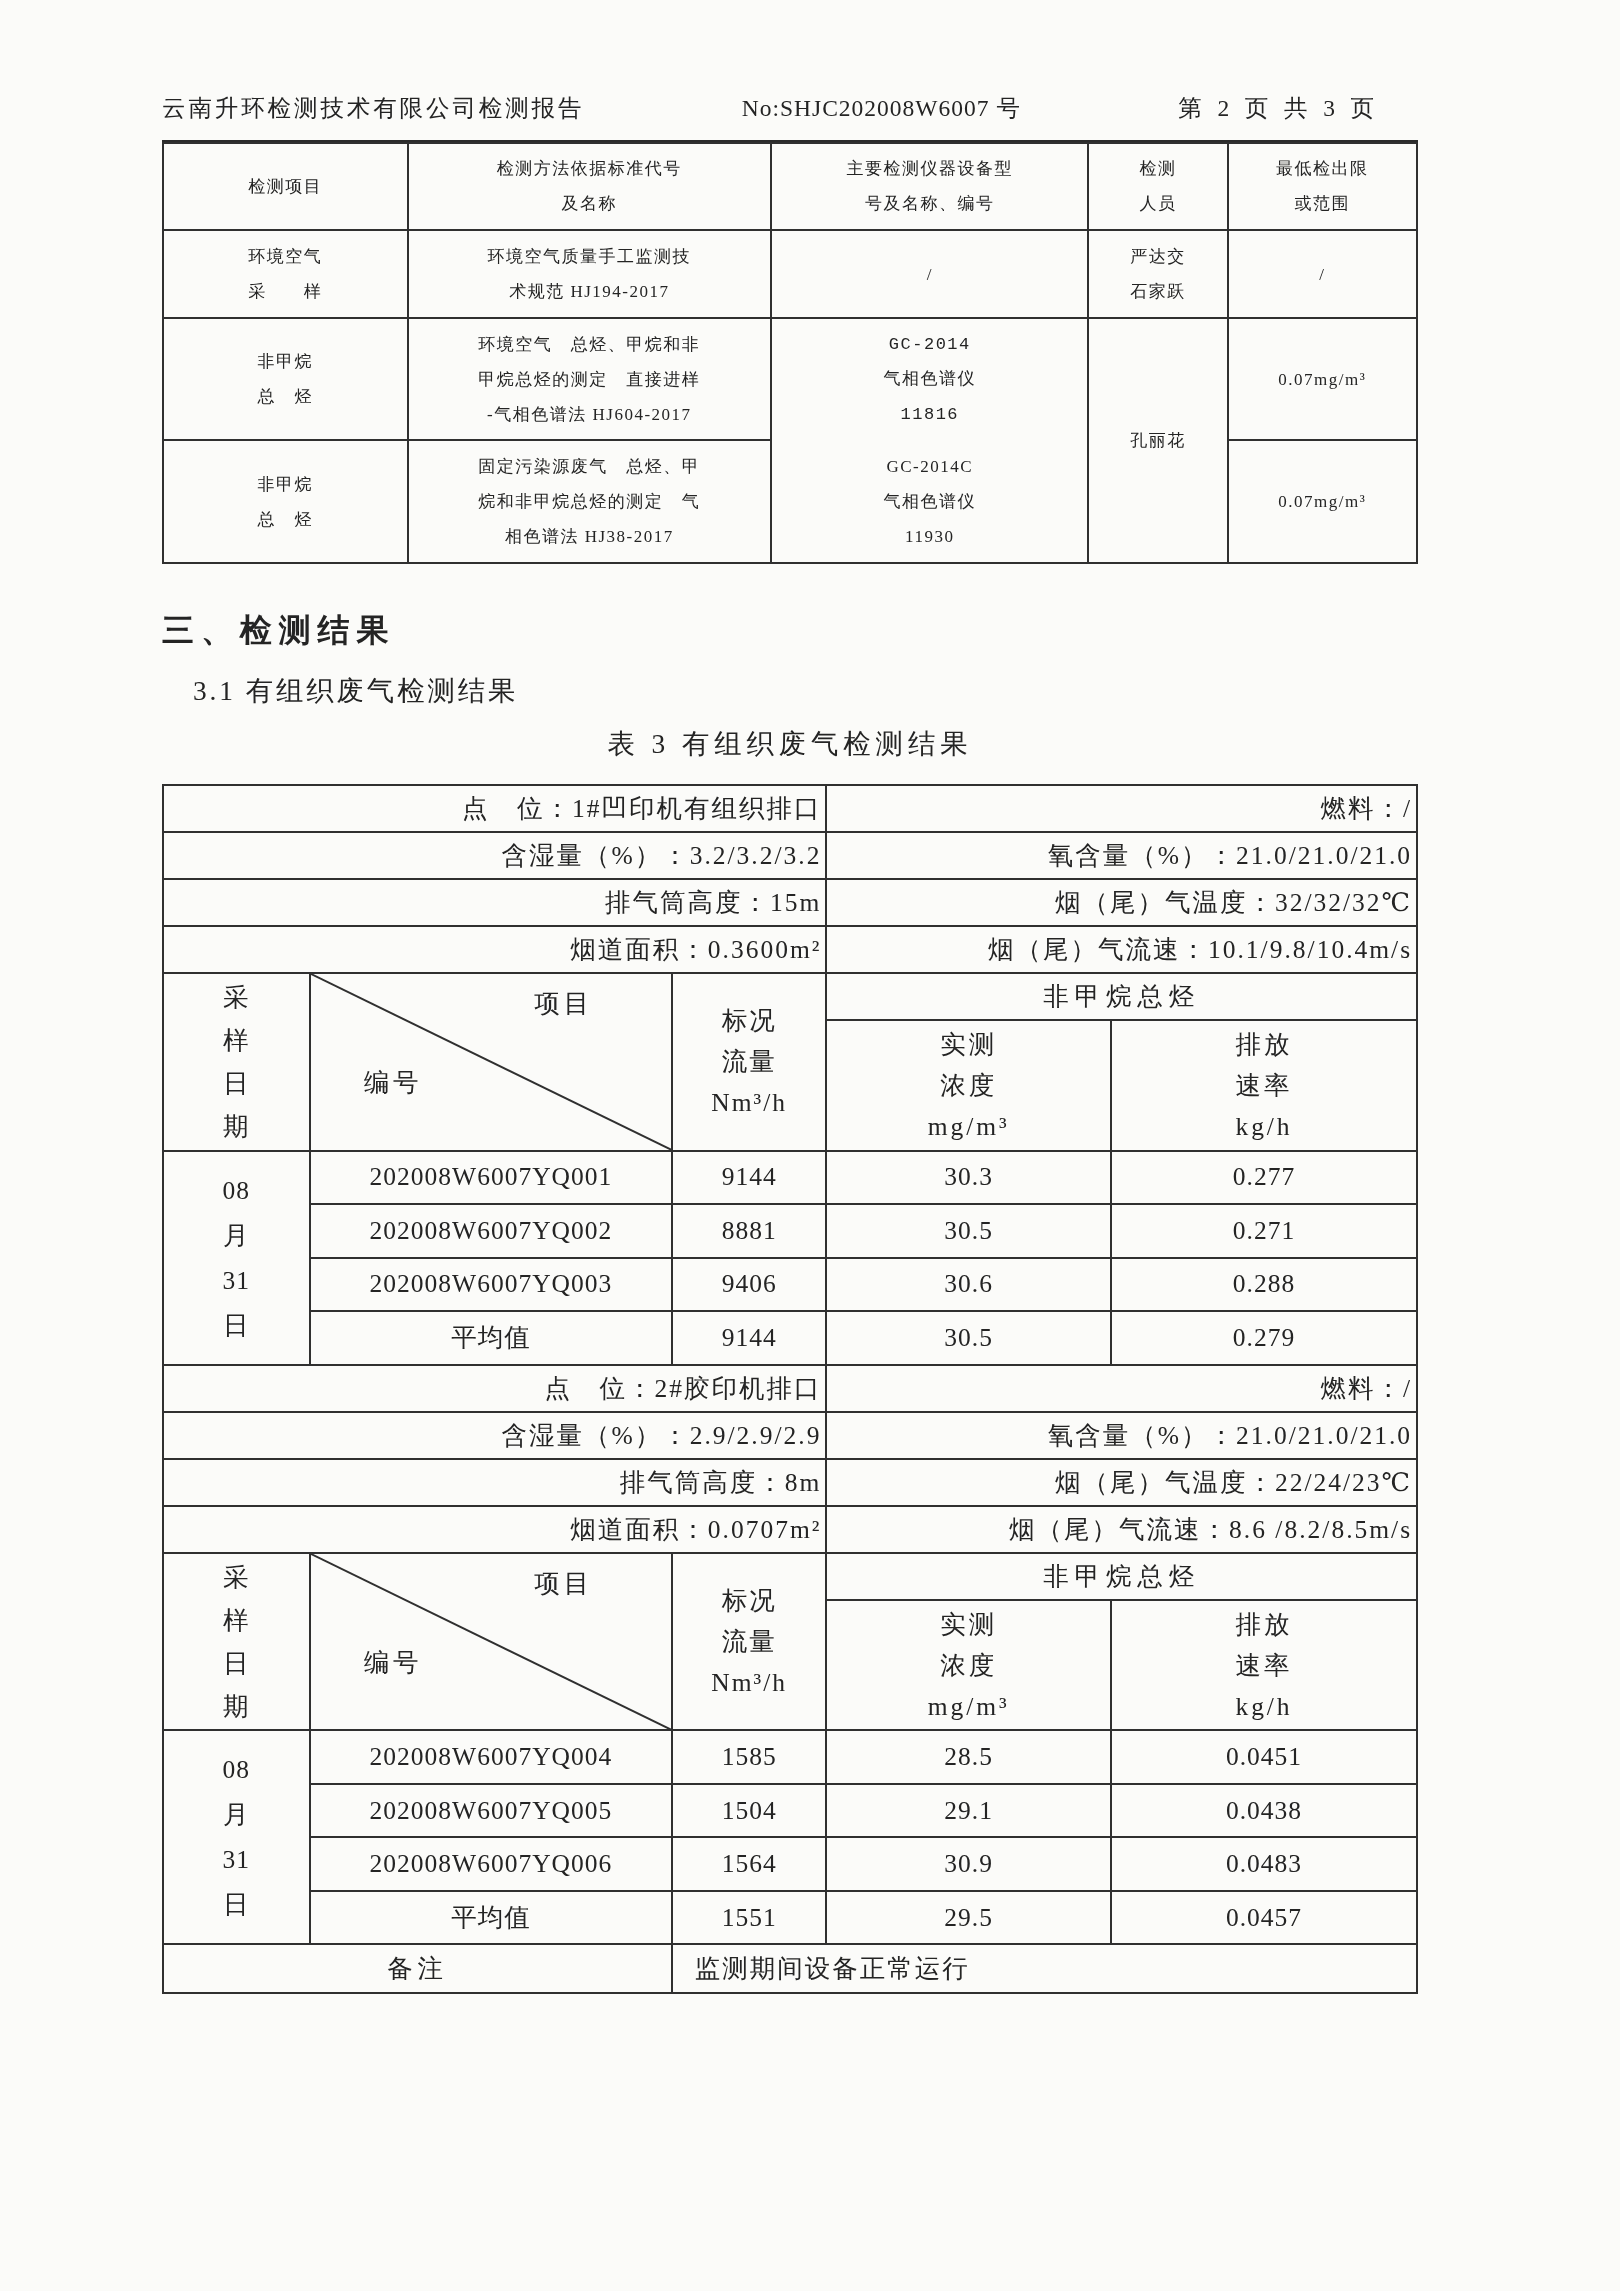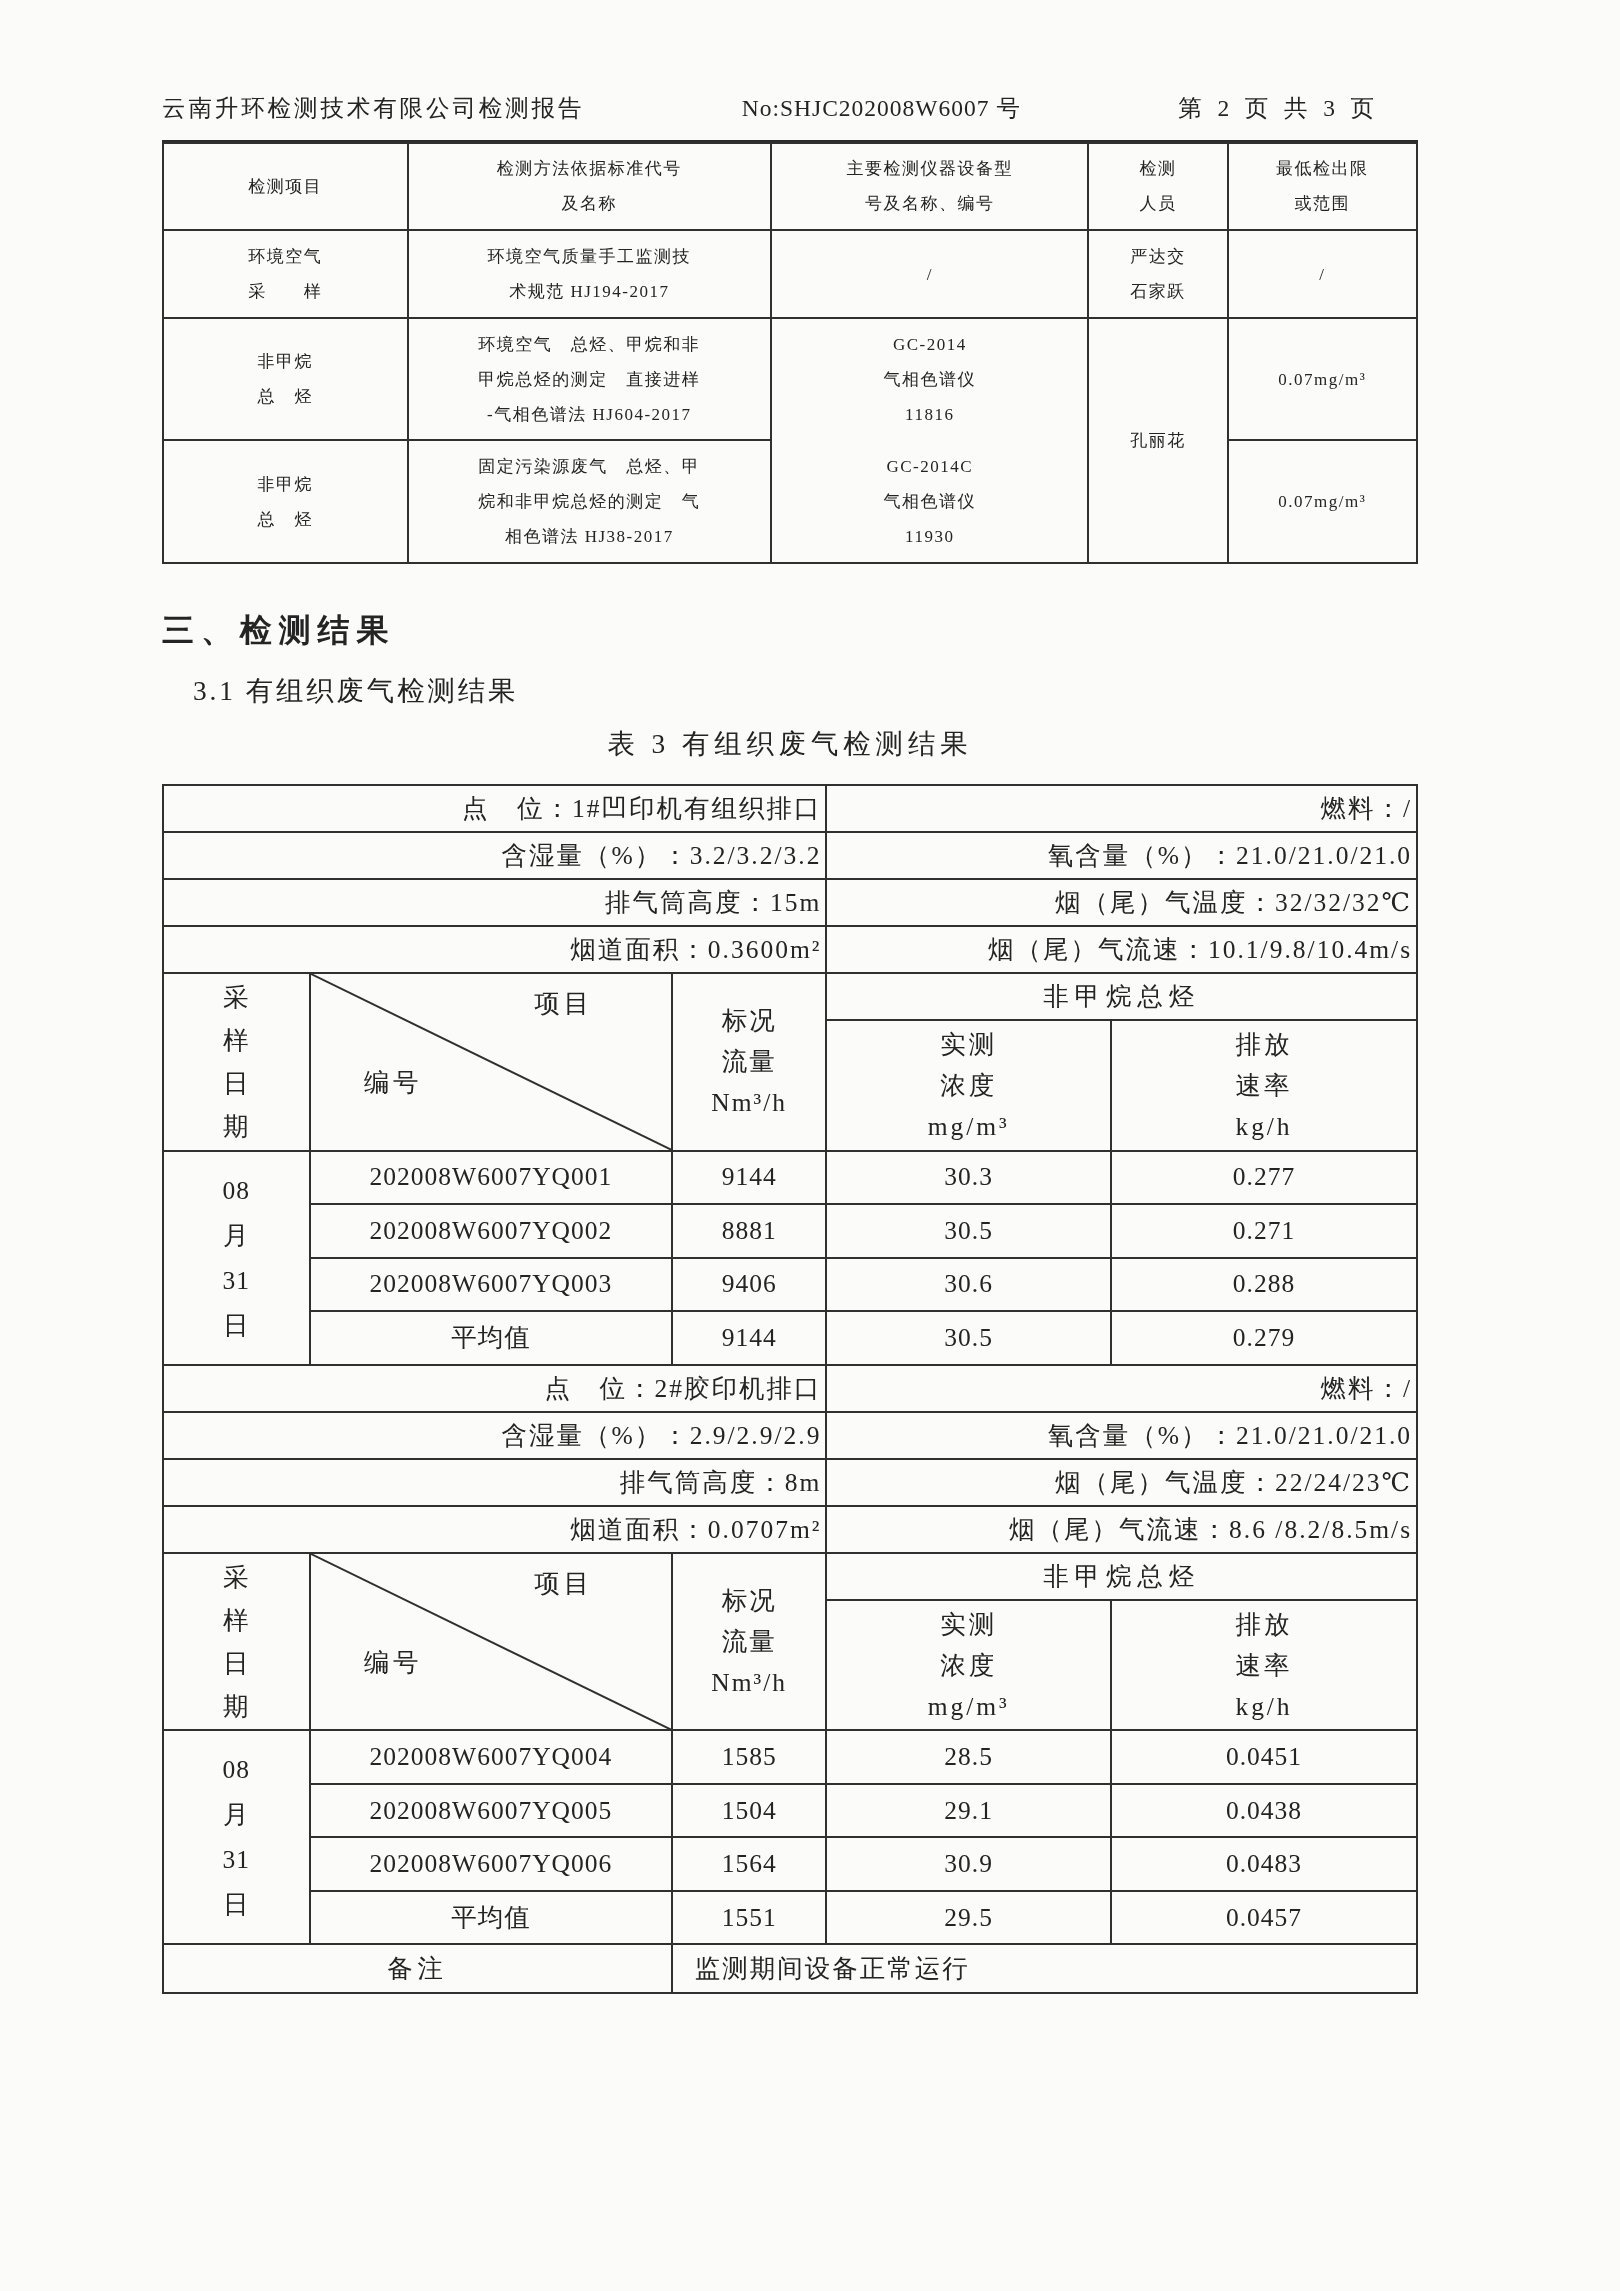--- a/index.html
+++ b/index.html
@@ -33,21 +33,21 @@
   .t3-title { margin-top:17.6px; margin-bottom:21.6px; }
 
   
   table { border-collapse:collapse; table-layout:fixed; width:100%; }
   .t2 { font-size:17px; text-align:center; }
   .t2 th,.t2 td {
     border:2px solid #303030; font-weight:normal;
     line-height:35px; padding:7.8px 3.9px;
     white-space:pre-line; letter-spacing:1.5px;
   }
-  .t2 .nb { border-bottom-style:hidden; }
+  .t2 .nb { border-bottom-style:hidden;font-family:Liberation Mono, monospace; }
   .t2 .nt { border-top-style:hidden; }
 
   
   .t3 { font-size:25.5px; text-align:center; }
   .t3 td { border:2px solid #303030; padding:0 3.9px; letter-spacing:1px; }
   .t3 .info td {
     height:45px; text-align:right; padding-left:21.6px;
     letter-spacing:2px; white-space:pre-line;
   }
   .t3 .grphead { height:45px; letter-spacing:5.9px; }

